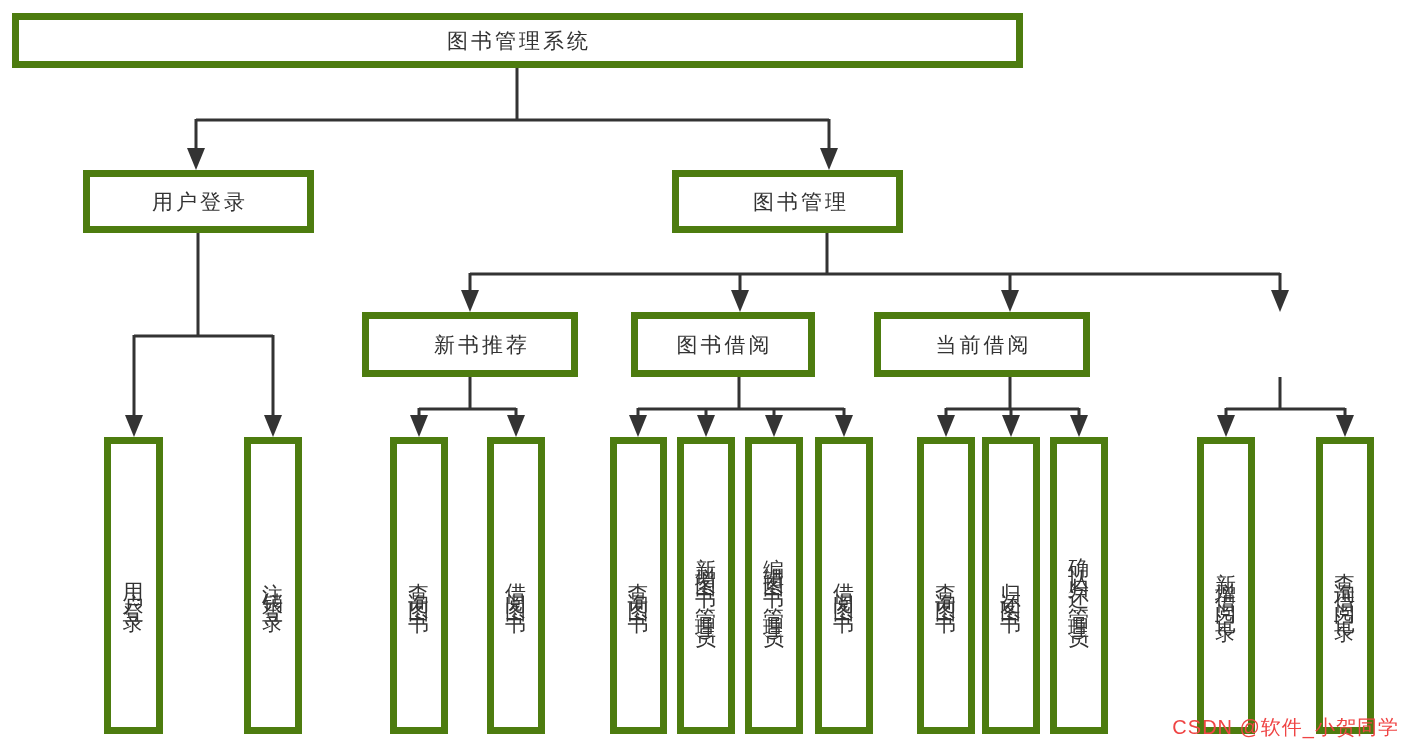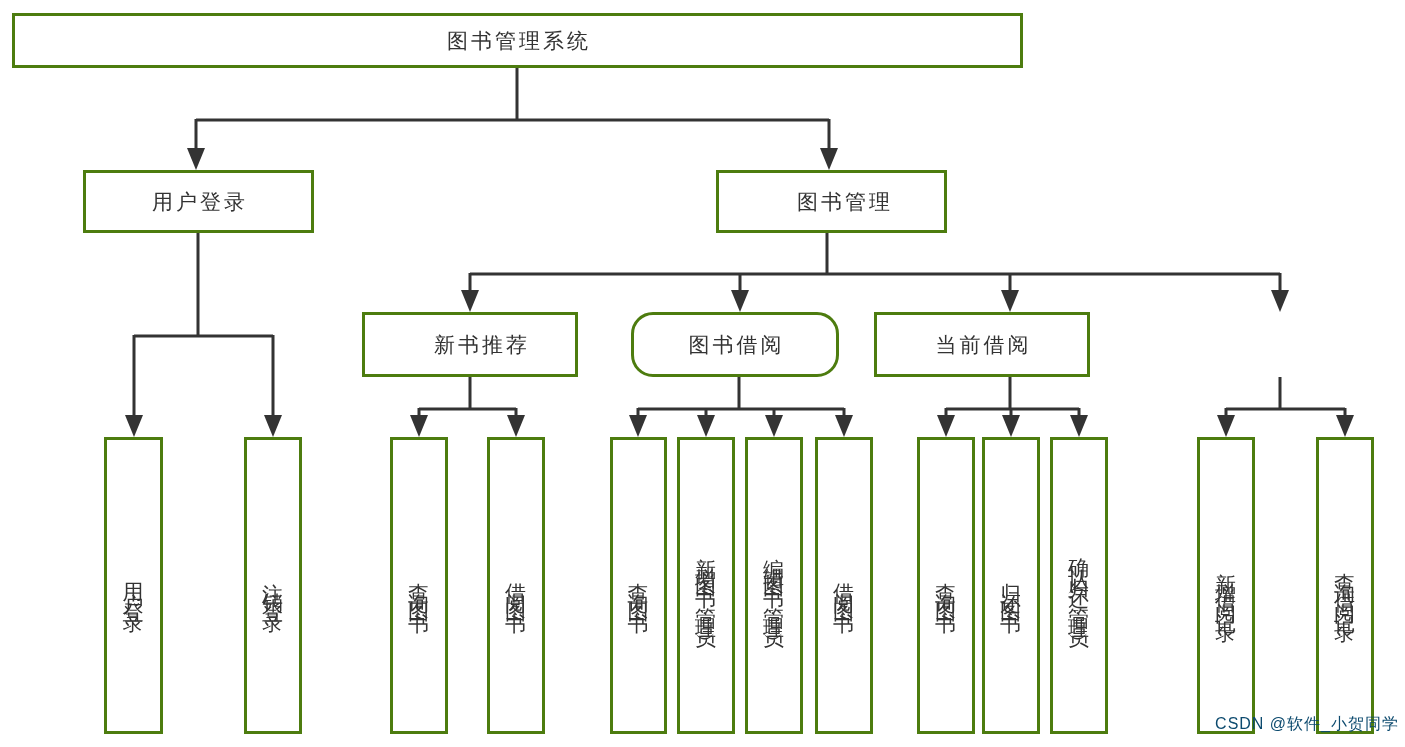--- a/index.html
+++ b/index.html
@@ -23,38 +23,38 @@
     fill: none;
   }
   #connector-layer polygon {
     fill: #333333;
     stroke: none;
   }
   .node {
     position: absolute;
     box-sizing: border-box;
     background: #ffffff;
-    border: 3px solid #4d7c0f;
+    border: 7px solid #4d7c0f;
     display: flex;
     align-items: center;
     justify-content: center;
     color: #333333;
   }
   .h-node {
     font-size: 21px;
     letter-spacing: 3px;
     text-indent: 3px; 
     white-space: nowrap;
   }
   .root-node { left: 12px; top: 13px; width: 1011px; height: 55px; }
   .n-user    { left: 83px;  top: 170px; width: 231px; height: 63px; }
-  .n-mgmt    { left: 716px; top: 170px; width: 231px; height: 63px; padding-left: 24px; }
+  .n-mgmt    { left: 672px; top: 170px; width: 231px; height: 63px; padding-left: 24px; }
   .lvl3 { top: 312px; height: 65px; }
   .n-newbook { left: 362px;  width: 216px; padding-left: 21px; }
-  .n-borrow  { left: 631px;  width: 208px; border-radius: 22px; }
+  .n-borrow  { left: 631px;  width: 184px; }
   .n-current { left: 874px;  width: 216px; }
   .n-records { left: 1171px; width: 218px; }
   .v-node { top: 437px; height: 297px; }
   .v-node span {
     writing-mode: vertical-rl;
     text-orientation: mixed;
     font-size: 21px;
     line-height: 1;
     letter-spacing: 10px;
     color: #333333;
@@ -69,22 +69,22 @@
   .b4 { left: 815px;  width: 58px; }
   .c1 { left: 917px;  width: 58px; }
   .c2 { left: 982px;  width: 58px; }
   .c3 { left: 1050px; width: 58px; }
   .r1 { left: 1197px; width: 58px; }
   .r2 { left: 1316px; width: 58px; }
   .watermark {
     position: absolute;
     right: 6px;
     top: 714px;
-    font-size: 16px;
-    color: #0c4a6e;
+    font-size: 20px;
+    color: #ef4444;
     letter-spacing: 1px;
     white-space: nowrap;
   }
 </style>
 </head>
 <body>
 
 <div id="canvas">
 
   <svg id="connector-layer" viewBox="0 0 1405 747" xmlns="http://www.w3.org/2000/svg">

